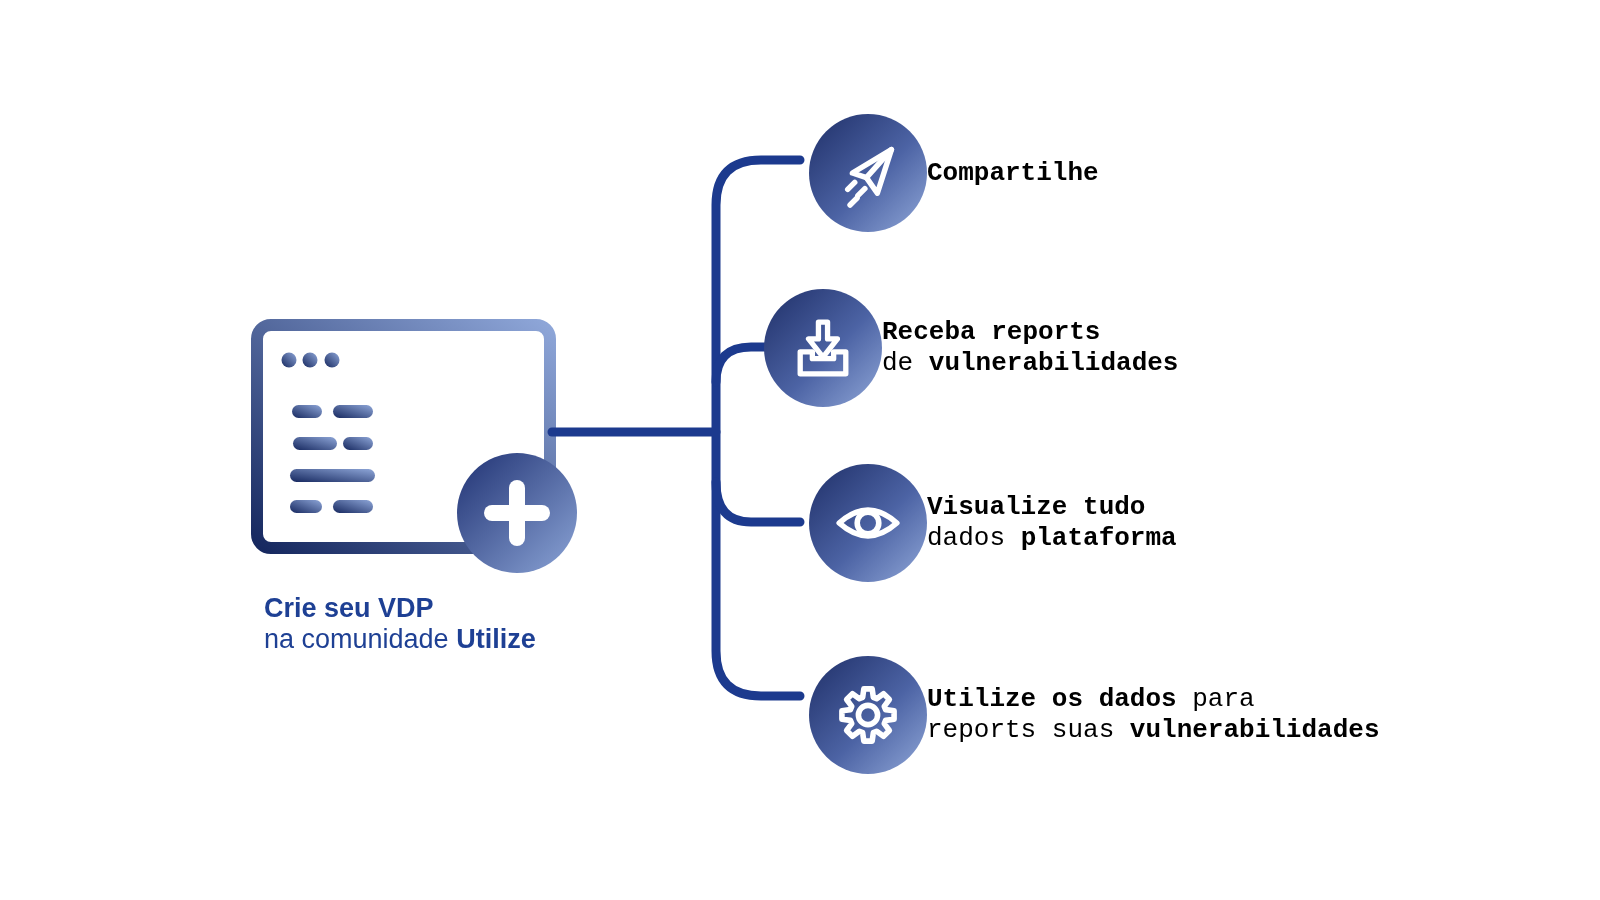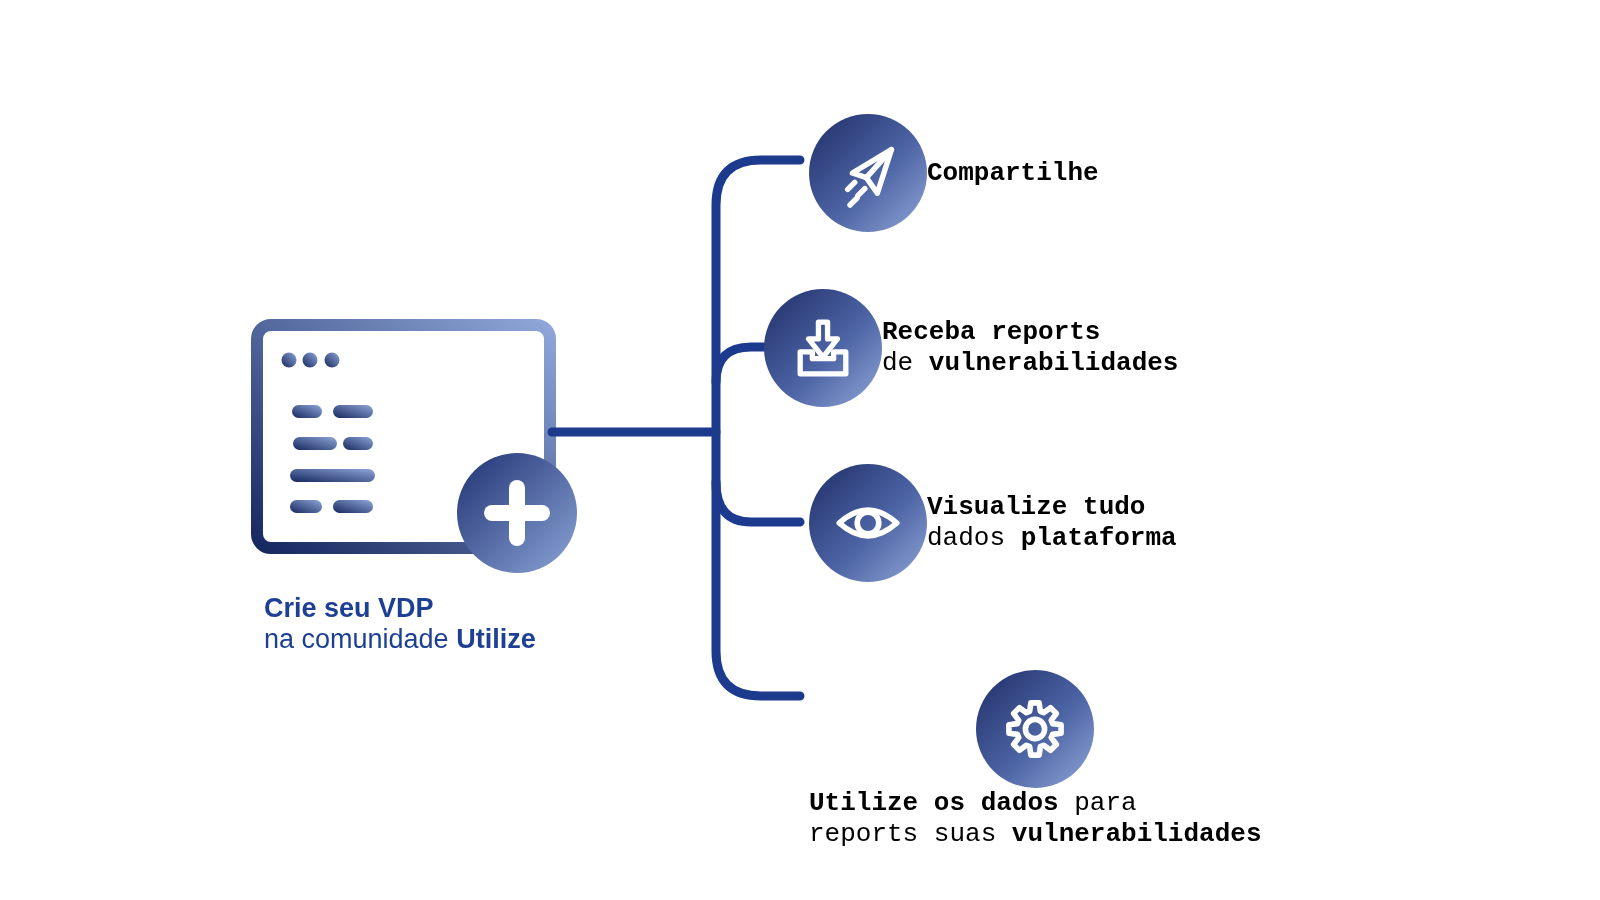--- a/index.html
+++ b/index.html
@@ -126,21 +126,21 @@
         <path d="M14 50 Q50 18 86 50 Q50 82 14 50 Z"></path>
         <circle cx="50" cy="50" r="13.5"></circle>
       </svg>
     </div>
     <div class="item-text">
         <div><span class="b">Visualize tudo</span></div>
         <div><span>dados </span><span class="b">plataforma</span></div>
       </div>
   </div>
 
-  <div class="item" style="left:809px;top:670px;flex-direction:column;">
+  <div class="item" style="left:809px;top:656px;">
     <div class="item-circle">
       <svg class="icon-svg" width="80" height="80" viewBox="0 0 100 100" fill="none" stroke="#ffffff" stroke-width="7" stroke-linecap="round" stroke-linejoin="round">
         <path d="M72 43.3 L82.6 44.8 L82.6 55.2 L72 56.7 L70.3 60.8 L76.7 69.4 L69.4 76.7 L60.8 70.3
                  L56.7 72 L55.2 82.6 L44.8 82.6 L43.3 72 L39.2 70.3 L30.6 76.7 L23.3 69.4 L29.7 60.8
                  L28 56.7 L17.4 55.2 L17.4 44.8 L28 43.3 L29.7 39.2 L23.3 30.6 L30.6 23.3 L39.2 29.7
                  L43.3 28 L44.8 17.4 L55.2 17.4 L56.7 28 L60.8 29.7 L69.4 23.3 L76.7 30.6 L70.3 39.2 Z"></path>
         <circle cx="50" cy="50" r="12"></circle>
       </svg>
     </div>
     <div class="item-text">

